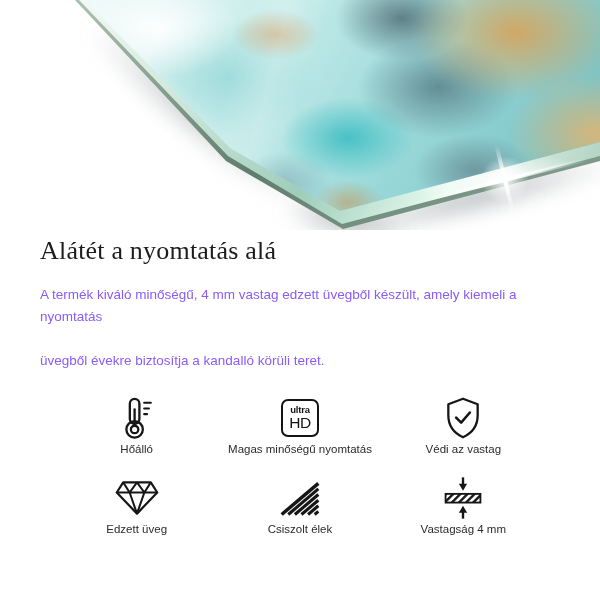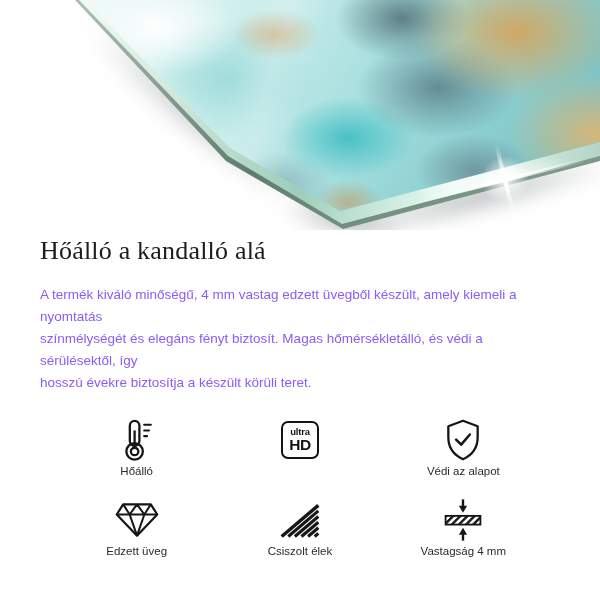--- a/index.html
+++ b/index.html
@@ -109,21 +109,21 @@
   .icon-box { height: 46px; display: flex; align-items: center; justify-content: center; }
   .feature-label { margin-top: 1px; font-size: 11.5px; line-height: 14px; color: #2b2b2b; }
 
   .uhd-badge {
     width: 38px; height: 38px;
     border: 2.6px solid #141414; border-radius: 7px;
     display: flex; flex-direction: column; align-items: center; justify-content: center;
     color: #141414; background: #ffffff;
   }
   .uhd-top { font-size: 9.5px; line-height: 10px; font-weight: 700; letter-spacing: -0.2px; }
-  .uhd-bottom { font-size: 15.5px; line-height: 16px; font-weight: 700; letter-spacing: -0.5px; }
+  .uhd-bottom { font-size: 15.5px; line-height: 16px; font-weight: 400; letter-spacing: -0.5px; }
 
   svg .ln { stroke: #161616; fill: none; }
 </style>
 </head>
 <body>
 
 <div class="page">
 
   <div class="hero">
     <div class="soft-shadow shadow-left"></div>
@@ -134,27 +134,27 @@
     <div class="glass-face"></div>
     <div class="sparkle">
       <span class="glow"></span>
       <span class="beam-h"></span>
       <span class="beam-v"></span>
     </div>
   </div>
 
   <div class="content">
     <h1 class="title">
-      <span>Hőálló a kandalló alá</span><br>
+      <span>Alátét a nyomtatás alá</span><br>
     </h1>
 
     <p class="description">
       <span>A termék kiváló minőségű, 4 mm vastag edzett üvegből készült, amely kiemeli a nyomtatás</span><br>
-      <span>színmélységét és elegáns fényt biztosít. Magas hőmérsékletálló, és védi a sérülésektől, így</span><br>
-      <span>hosszú évekre biztosítja a készült körüli teret.</span>
+      <br>
+      <span>üvegből évekre biztosítja a kandalló körüli teret.</span>
     </p>
 
     <div class="features">
 
       <div class="feature">
         <div class="icon-box">
           <svg width="40" height="44" viewBox="0 0 40 46">
             <circle class="ln" cx="17.5" cy="35" r="8.6" stroke-width="2.4"></circle>
             <rect class="ln" x="12.5" y="3" width="10" height="26" rx="5" stroke-width="2.4" fill="#ffffff"></rect>
             <circle class="ln" cx="17.5" cy="35" r="3.9" stroke-width="2.4"></circle>
@@ -167,30 +167,31 @@
         <div class="feature-label">Hőálló</div>
       </div>
 
       <div class="feature">
         <div class="icon-box">
           <div class="uhd-badge">
             <span class="uhd-top">ultra</span>
             <span class="uhd-bottom">HD</span>
           </div>
         </div>
+        <div class="feature-label">Magas minőségű nyomtatás</div>
       </div>
 
       <div class="feature">
         <div class="icon-box">
           <svg width="42" height="44" viewBox="0 0 44 48">
             <path class="ln" d="M22 3 L38 9 V21 C38 33 31.5 40.6 22 45 C12.5 40.6 6 33 6 21 V9 Z" stroke-width="2.5" stroke-linejoin="round"></path>
             <path class="ln" d="M14.5 23.5 L20 29 L29.5 18" stroke-width="2.8" stroke-linecap="round" stroke-linejoin="round"></path>
           </svg>
         </div>
-        <div class="feature-label">Védi az alapot</div>
+        <div class="feature-label">Védi az vastag</div>
       </div>
 
       <div class="feature">
         <div class="icon-box">
           <svg width="46" height="40" viewBox="0 0 50 42">
             <path class="ln" d="M10 4 L40 4 L47 15 L25 38 L3 15 Z" stroke-width="2.4" stroke-linejoin="round"></path>
             <path class="ln" d="M3 15 L47 15 M10 4 L17 15 L25 38 M40 4 L33 15 L25 38 M17 15 L25 4 M33 15 L25 4" stroke-width="2.2" stroke-linejoin="round"></path>
           </svg>
         </div>
         <div class="feature-label">Edzett üveg</div>

